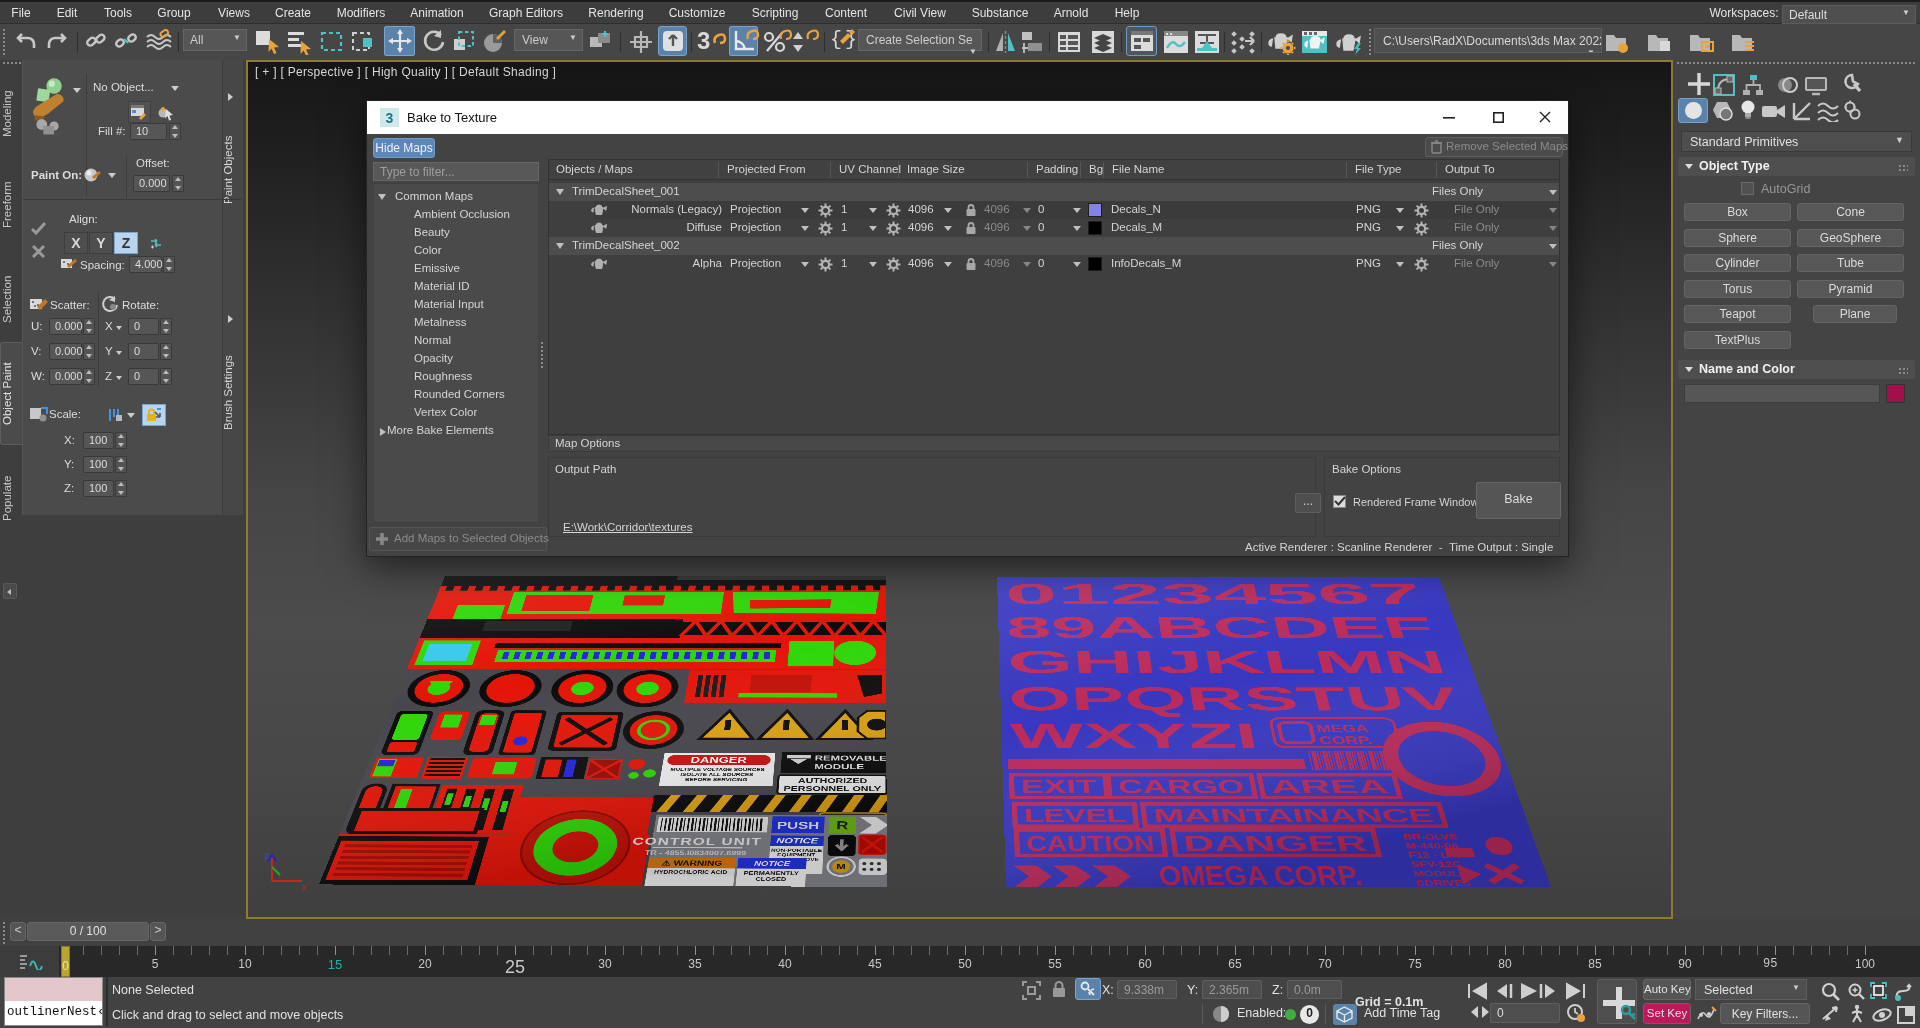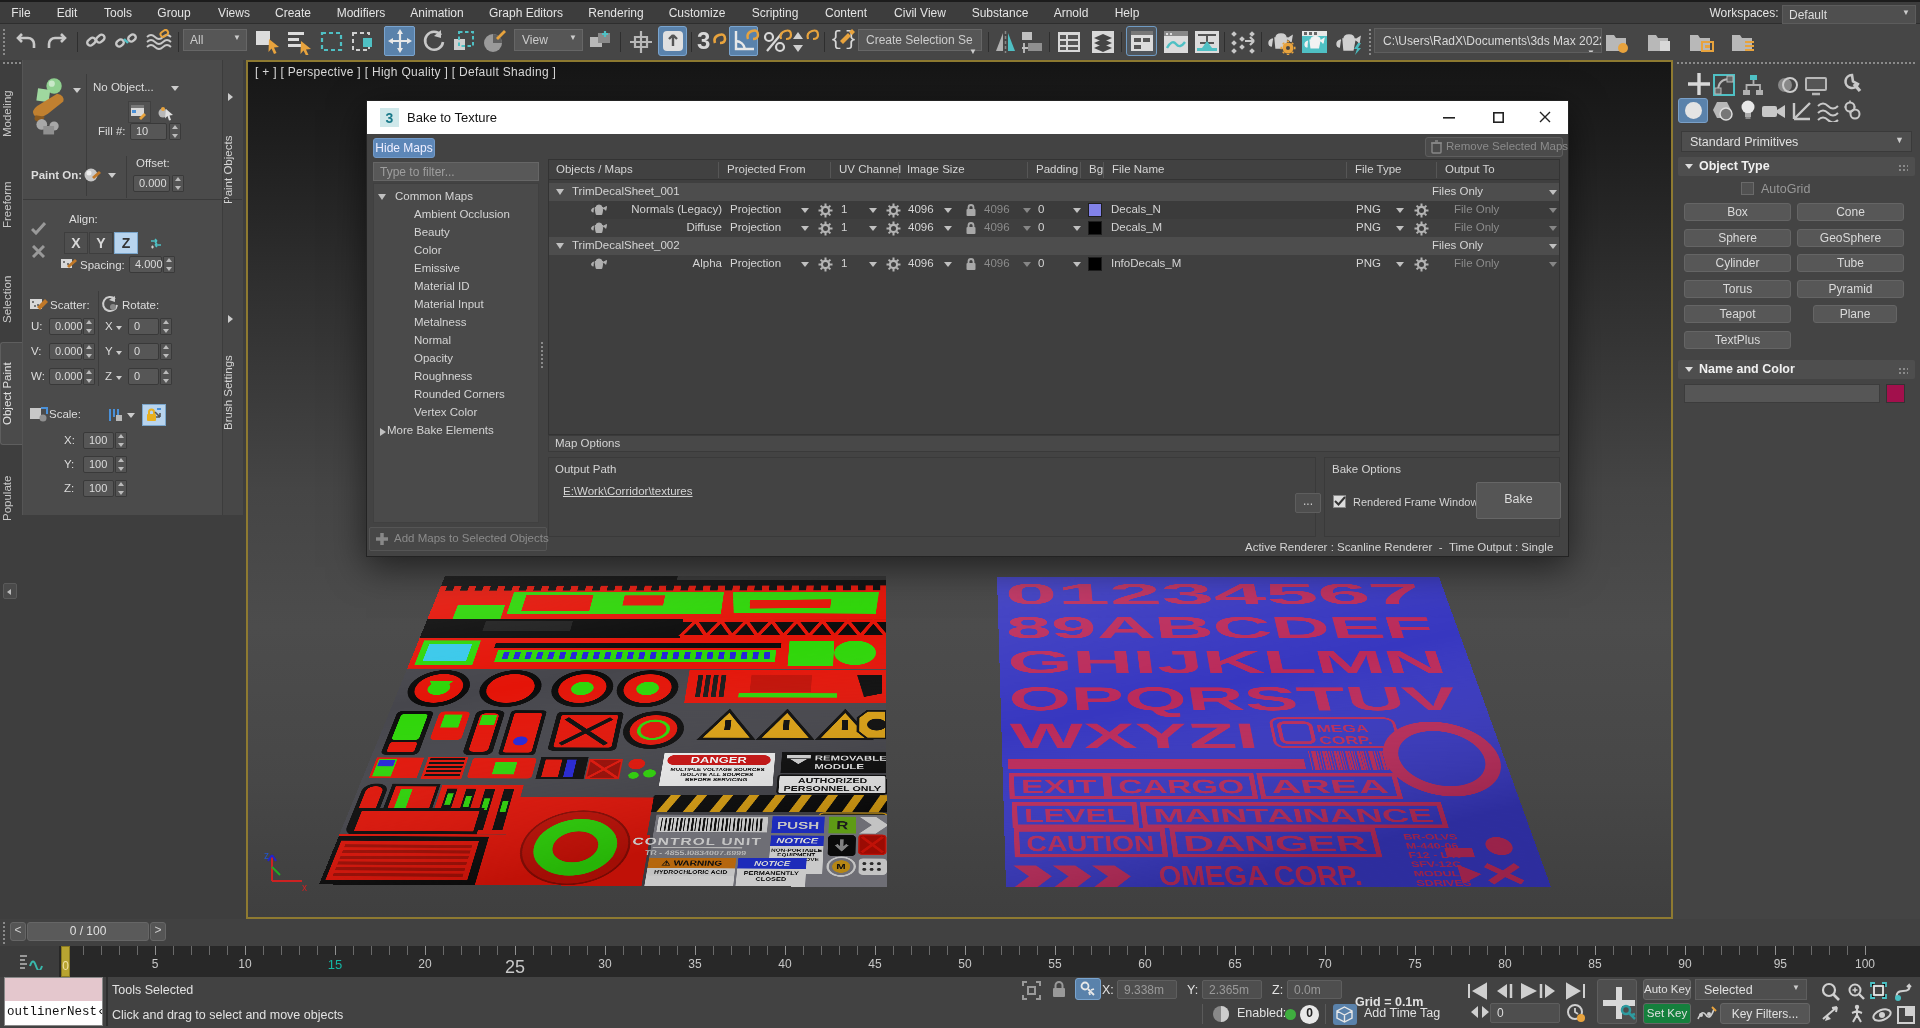--- a/index.html
+++ b/index.html
@@ -1038,21 +1038,21 @@
       <g stroke="#b4b4b4" stroke-width="2">
         <path d="M7.5 0.5 V3 M7.5 12 V14.5 M0.5 7.5 H3 M12 7.5 H14.5 M2.6 2.6 L4.4 4.4 M10.6 10.6 L12.4 12.4 M12.4 2.6 L10.6 4.4 M4.4 10.6 L2.6 12.4"></path>
       </g>
     </svg>
     <div class="cell gray" style="left:1087px;top:156px;">File Only</div>
     <div class="abs" style="left:1182px;top:161px;border-left:4px solid transparent;border-right:4px solid transparent;border-top:5px solid #868686;"></div>
     <div class="abs" style="left:181px;top:334px;width:1012px;height:17px;background:#484848;border:1px solid #3a3a3a;"></div>
     <div class="cell" style="left:188px;top:336px;">Map Options</div>
     <div class="abs" style="left:181px;top:356px;width:768px;height:80px;border:1px solid #3a3a3a;"></div>
     <div class="cell" style="left:188px;top:362px;">Output Path</div>
-    <div class="cell" style="left:196px;top:384px;text-decoration:underline;text-align:right;">E:\Work\Corridor\textures</div>
+    <div class="cell" style="left:196px;top:420px;text-decoration:underline;text-align:right;">E:\Work\Corridor\textures</div>
     <div class="abs" style="left:928px;top:392px;width:26px;height:20px;background:#4e4e4e;border:1px solid #5e5e5e;border-radius:2px;color:#ccc;font-size:12px;text-align:center;">...</div>
     <div class="abs" style="left:957px;top:356px;width:236px;height:80px;border:1px solid #3a3a3a;"></div>
     <div class="cell" style="left:965px;top:362px;">Bake Options</div>
     <div class="abs" style="left:966px;top:394px;width:13px;height:13px;background:#dcdcdc;border:1px solid #888;"></div>
     <svg class="abs" style="left:967px;top:395px;" width="12" height="10" viewBox="0 0 12 10">
       <path d="M1 5 L4.5 8.5 L11 1" stroke="#333" stroke-width="2" fill="none"></path>
     </svg>
     <div class="cell" style="left:986px;top:395px;font-size:11px;">Rendered Frame Window</div>
     <div class="abs" style="left:1109px;top:381px;width:85px;height:37px;padding-top:9px!important;background:#555555;border:1px solid #666;border-radius:2px;color:#ddd;font-size:12.5px;text-align:center;padding-top:13px;">Bake</div>
     <div class="abs" style="left:2px;top:426px;width:178px;height:24px;background:#474747;border:1px solid #555;border-radius:2px;"></div>
@@ -1274,36 +1274,36 @@
     <div class="abs" style="left:1572px;top:0;width:1px;height:9px;background:#6a6a6a;"></div>
     <div class="abs" style="left:1590px;top:0;width:1px;height:9px;background:#6a6a6a;"></div>
     <div class="abs" style="left:1608px;top:0;width:1px;height:9px;background:#6a6a6a;"></div>
     <div class="abs" style="left:1626px;top:0;width:1px;height:9px;background:#909090;"></div>
     <div class="abs" style="left:1614px;top:11px;width:24px;text-align:center;color:#c8c8c8;font-size:12px;">90</div>
     <div class="abs" style="left:1644px;top:0;width:1px;height:9px;background:#6a6a6a;"></div>
     <div class="abs" style="left:1662px;top:0;width:1px;height:9px;background:#6a6a6a;"></div>
     <div class="abs" style="left:1680px;top:0;width:1px;height:9px;background:#6a6a6a;"></div>
     <div class="abs" style="left:1698px;top:0;width:1px;height:9px;background:#6a6a6a;"></div>
     <div class="abs" style="left:1716px;top:0;width:1px;height:9px;background:#909090;"></div>
-    <div class="abs" style="left:1704px;top:11px;width:24px;text-align:right;color:#c8c8c8;font-size:12px;">95</div>
+    <div class="abs" style="left:1704px;top:11px;width:24px;text-align:left;color:#c8c8c8;font-size:12px;font-family:Liberation Mono, monospace;">95</div>
     <div class="abs" style="left:1734px;top:0;width:1px;height:9px;background:#6a6a6a;"></div>
     <div class="abs" style="left:1752px;top:0;width:1px;height:9px;background:#6a6a6a;"></div>
     <div class="abs" style="left:1770px;top:0;width:1px;height:9px;background:#6a6a6a;"></div>
     <div class="abs" style="left:1788px;top:0;width:1px;height:9px;background:#6a6a6a;"></div>
     <div class="abs" style="left:1806px;top:0;width:1px;height:9px;background:#909090;"></div>
     <div class="abs" style="left:1794px;top:11px;width:24px;text-align:center;color:#c8c8c8;font-size:12px;">100</div>
     <div class="abs" style="left:2px;top:0;width:9px;height:31px;background:#b8a431;border:1px solid #8a7a20;"></div>
     <div class="abs" style="left:-1px;top:13px;width:15px;text-align:center;color:#f0e0a0;font-size:12px;">0</div>
   </div>
 <div id="statusbar">
     <div class="abs" style="left:4px;top:0px;width:99px;height:49px;background:#fff;border:1px solid #888;"></div>
     <div class="abs" style="left:5px;top:1px;width:97px;height:23px;background:#e4c7cd;"></div>
     <div class="abs" style="left:7px;top:28px;color:#111;font-family:'Liberation Mono',monospace;font-size:12.5px;">outlinerNest‹</div>
     <div class="abs" style="left:106px;top:0px;width:2px;height:49px;background:#2e2e2e;"></div>
-    <div class="sbtext" style="left:112px;top:6px;">Tools Selected</div>
+    <div class="sbtext" style="left:112px;top:6px;">None Selected</div>
     <div class="sbtext" style="left:112px;top:31px;">Click and drag to select and move objects</div>
     <svg class="abs" style="left:1022px;top:4px;" width="19" height="19" viewBox="0 0 19 19">
       <g stroke="#9a9a9a" stroke-width="2" fill="none">
         <path d="M1 5 V1 H5 M14 1 H18 V5 M18 14 V18 H14 M5 18 H1 V14"></path>
         <rect x="6" y="6" width="7" height="7"></rect>
       </g>
     </svg>
     <svg class="abs" style="left:1052px;top:3px;" width="14" height="18" viewBox="0 0 14 18">
       <rect x="1" y="8" width="12" height="9" rx="1" fill="#999"></rect>
       <path d="M3.5 8 V5.5 a3.5 3.5 0 0 1 7 0 V8" fill="none" stroke="#999" stroke-width="2"></path>
@@ -1360,21 +1360,21 @@
       <path d="M9 5 V9 L12 11" stroke="#cfcfcf" stroke-width="1.8" fill="none"></path>
       <circle cx="15" cy="15" r="4" fill="#e8a33d"></circle>
     </svg>
     <div class="abs" style="left:1597px;top:2px;width:40px;height:45px;background:#4e4e4e;border:1px solid #5e5e5e;border-radius:3px;"></div>
     <svg class="abs" style="left:1601px;top:8px;" width="36" height="36" viewBox="0 0 36 36">
       <path d="M15 2 h6 v13 h13 v6 h-13 v13 h-6 v-13 h-13 v-6 h13 z" fill="#d8d8d8"></path>
       <circle cx="25" cy="25" r="4" fill="none" stroke="#2e9ba0" stroke-width="2.5"></circle>
       <path d="M28 28 L34 34 M31 30 l3 -1" stroke="#2e9ba0" stroke-width="2.5"></path>
     </svg>
     <div class="abs" style="left:1643px;top:2px;width:48px;height:21px;background:#555;border:1px solid #666;border-radius:3px;color:#e0e0e0;font-size:11.5px;text-align:center;padding-top:3px;white-space:nowrap;">Auto Key</div>
-    <div class="abs" style="left:1643px;top:26px;width:48px;height:21px;background:#15803d;border:1px solid #666;border-radius:3px;color:#e0e0e0;font-size:11.5px;text-align:center;padding-top:3px;white-space:nowrap;">Set Key</div>
+    <div class="abs" style="left:1643px;top:26px;width:48px;height:21px;background:#be185d;border:1px solid #666;border-radius:3px;color:#e0e0e0;font-size:11.5px;text-align:center;padding-top:3px;white-space:nowrap;">Set Key</div>
     <div class="abs" style="left:1695px;top:2px;width:112px;height:21px;background:#4e4e4e;border:1px solid #5e5e5e;color:#e0e0e0;font-size:12.5px;padding:3px 0 0 8px;">Selected<span style="float:right;margin-right:6px;font-size:8px;color:#ccc;">▼</span></div>
     <svg class="abs" style="left:1696px;top:28px;" width="22" height="18" viewBox="0 0 22 18">
       <path d="M2 14 q4 -10 8 -4 t8 -6" fill="none" stroke="#cfcfcf" stroke-width="1.6"></path>
       <circle cx="5" cy="10" r="2" fill="#cfcfcf"></circle>
       <circle cx="13" cy="9" r="2" fill="#cfcfcf"></circle>
       <path d="M16 2 l4 4" stroke="#e8a33d" stroke-width="2"></path>
     </svg>
     <div class="abs" style="left:1720px;top:26px;width:90px;height:21px;background:#555;border:1px solid #666;border-radius:3px;color:#e0e0e0;font-size:12px;text-align:center;padding-top:3px;white-space:nowrap;">Key Filters...</div>
     <svg class="abs" style="left:1821px;top:5px;" width="20" height="20" viewBox="0 0 20 20">
       <circle cx="8" cy="8" r="6" fill="none" stroke="#d0d0d0" stroke-width="2.2"></circle>

